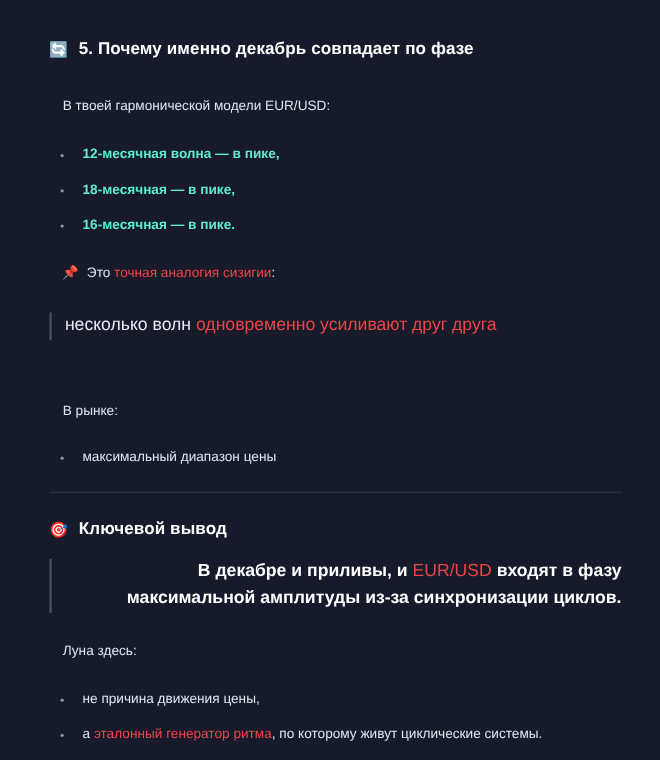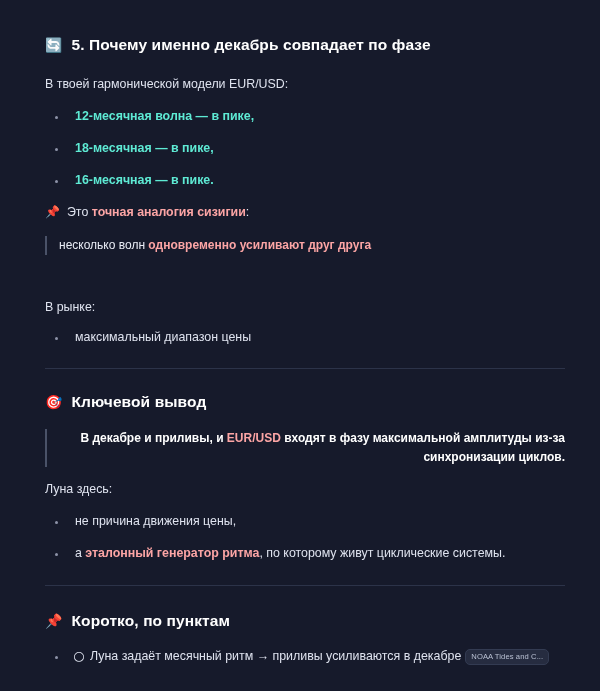--- a/index.html
+++ b/index.html
@@ -41,21 +41,21 @@
     line-height: 1;
     display: inline-block;
   }
   #sec1-heading { margin-top: 18px; }
 
   
   .para {
     font-size: 12.4px;
     line-height: 1.45;
     color: #dfe3ef;
-    margin: 0;
+    margin: 12px;
   }
   .para.with-emoji {
     display: flex;
     align-items: baseline;
     gap: 7px;
   }
   .para .emoji { font-size: 12px; }
 
   
   ul.bullets {
@@ -89,21 +89,21 @@
     font-size: 11.5px;
     margin-right: 5px;
     display: inline-block;
     vertical-align: -1px;
   }
 
   
   .quote {
     border-left: 2px solid #4a5268;
     padding-left: 12px;
-    font-size: 12px;
+    font-size: 16px;
     line-height: 1.55;
     color: #e9ecf5;
   }
   .quote.bold { font-weight: bold; color: #ffffff; text-align: right; }
 
   
   .divider {
     height: 1px;
     background: #2c3349;
     border: 0;
@@ -119,21 +119,21 @@
     font-size: 7.6px;
     line-height: 1;
     padding: 3px 5px 4px;
     border-radius: 5px;
     vertical-align: 1px;
     margin-left: 4px;
     white-space: nowrap;
     letter-spacing: 0.1px;
   }
 
-  b, strong { font-weight: bold; color: #fca5a5; }
+  b, strong { font-weight: normal; color: #ef4444; }
 
   
   .sp-18 { height: 18px; }
   .sp-14 { height: 14px; }
   .sp-12 { height: 12px; }
   .sp-22 { height: 22px; }
   .sp-24 { height: 24px; }
   .sp-26 { height: 26px; }
 </style>
 </head>

